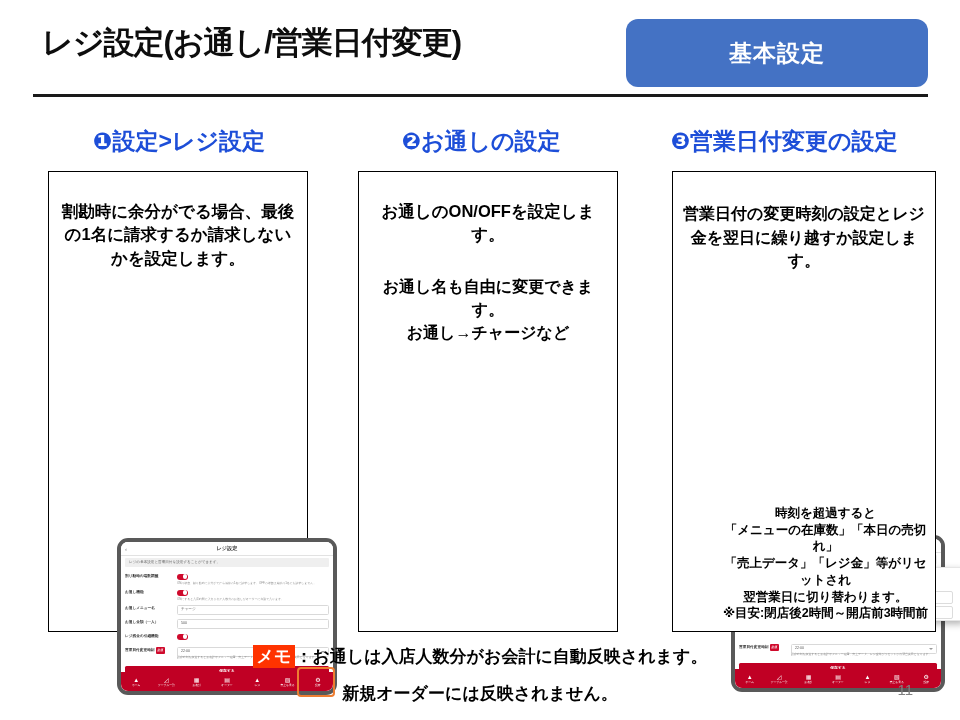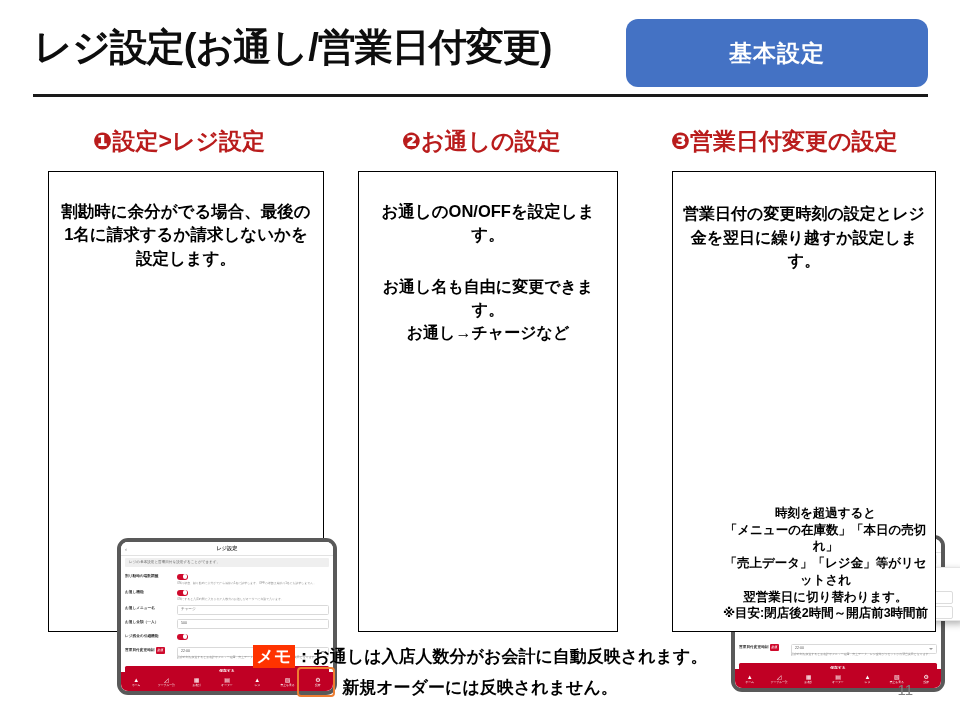--- a/index.html
+++ b/index.html
@@ -5,50 +5,50 @@
   html,body{margin:0;padding:0;}
   body{
     width:960px;height:720px;overflow:hidden;background:#ffffff;
     font-family:"Liberation Sans","DejaVu Sans",sans-serif;
     position:relative;
   }
   .slide{position:absolute;inset:0;}
 
   
   .title{
-    position:absolute;left:34px;top:22px;width:600px;
-    font-size:38px;font-weight:bold;color:#0d0d0d;
+    position:absolute;left:42px;top:22px;width:600px;
+    font-size:31px;font-weight:bold;color:#0d0d0d;
     letter-spacing:-1px;white-space:nowrap;
   }
   .badge{
     position:absolute;left:626px;top:19px;width:302px;height:68px;
     background:#4472c4;border-radius:12px;
     display:flex;align-items:center;justify-content:center;
     color:#ffffff;font-size:23px;font-weight:bold;letter-spacing:1px;
   }
   .rule{
     position:absolute;left:33px;top:94px;width:895px;height:0;
     border-top:3px solid #1a1a1a;
   }
 
   
   .colhead{
     position:absolute;top:126px;height:30px;
-    font-size:23px;font-weight:bold;color:#b91c1c;
+    font-size:23px;font-weight:bold;color:#1d4ed8;
     text-align:center;white-space:nowrap;
   }
   .colhead.c1{left:48px;width:262px;}
   .colhead.c2{left:350px;width:262px;}
   .colhead.c3{left:650px;width:268px;}
 
   
   .panel{
     position:absolute;top:171px;border:1.4px solid #000;background:#fff;
   }
-  .panel.p1{left:48px;width:258px;height:459px;padding-left:16px;}
+  .panel.p1{left:48px;width:258px;height:459px;}
   .panel.p2{left:358px;width:258px;height:459px;}
   .panel.p3{left:672px;width:262px;height:459px;}
 
   .lead{
     position:absolute;left:8px;right:8px;top:28px;
     text-align:center;font-size:16.5px;font-weight:bold;color:#000;
     line-height:1.42;
   }
   .sublead{
     position:absolute;left:8px;right:8px;top:103px;
@@ -189,21 +189,21 @@
   }
   .ov-input span{
     position:absolute;left:4px;top:2.5px;font-size:5px;color:#555;
   }
 
   
   .memo{
     position:absolute;left:0;right:0;top:645px;text-align:center;
   }
   .memo .l1{font-size:17px;font-weight:bold;color:#000;white-space:nowrap;}
-  .memo .l2{font-size:17px;font-weight:bold;color:#000;margin-top:8px;}
+  .memo .l2{font-size:17px;font-weight:bold;color:#000;margin-top:14px;}
   .memo-tag{
     display:inline-block;background:#ff3300;color:#ffffff;
     padding:0px 4px;margin-right:0px;
   }
   .pageno{
     position:absolute;right:47px;top:681px;
     font-size:15px;color:#808080;
   }
 </style>
 </head>

